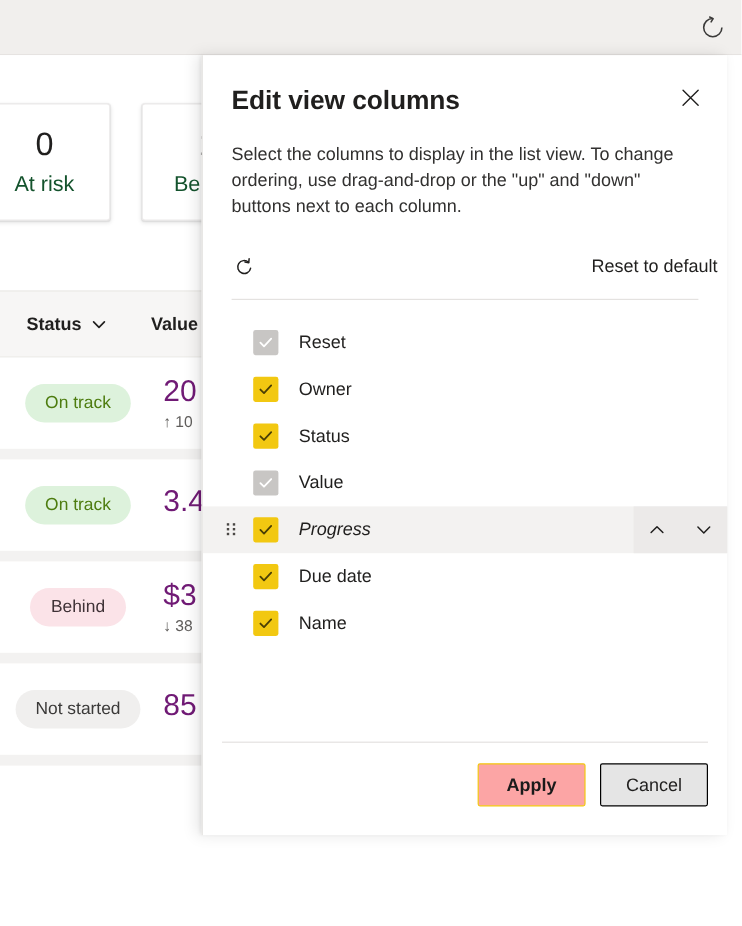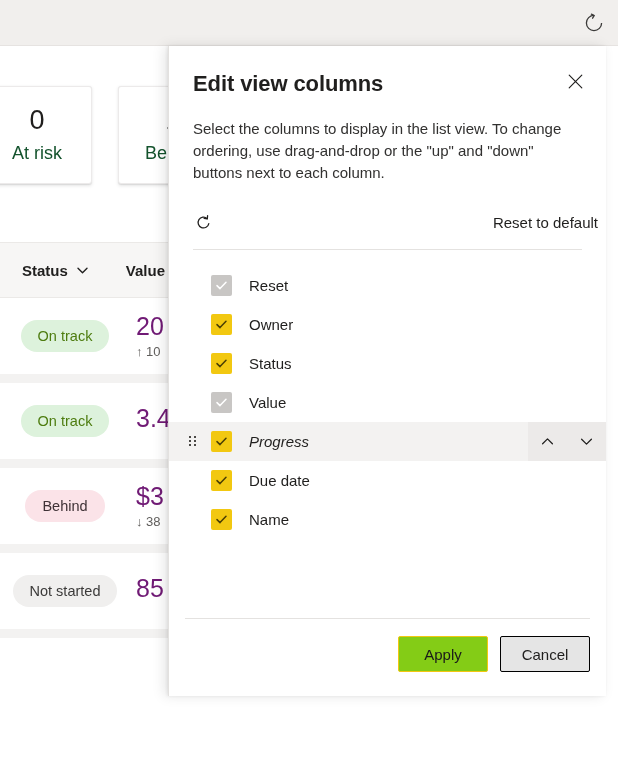--- a/index.html
+++ b/index.html
@@ -113,21 +113,21 @@
   .arrow-btn{width:34px;height:33px;display:flex;align-items:center;justify-content:center;}
 
   .panel-foot{margin-top:auto;}
   .foot-div{height:1px;background:#e4e2e0;margin:0 16px;}
   .foot-btns{display:flex;justify-content:flex-end;gap:12px;padding:17px 16px 24px 16px;}
   .btn{
     height:36px;min-width:90px;padding:0 18px;font-size:15px;
     display:inline-flex;align-items:center;justify-content:center;
     border-radius:2px;box-sizing:border-box;cursor:default;
   }
-  .btn-primary{background:#84cc16;color:#1a1a1a;border:1px solid #f2c811;font-weight:400;}
+  .btn-primary{background:#fca5a5;color:#1a1a1a;border:1px solid #f2c811;font-weight:700;}
   .btn-secondary{background:#e5e5e5;color:#201f1e;border:1px solid #000000;}
   svg{display:block;}
 </style>
 </head>
 <body>
 
 <div class="app">
 
   <div class="bg-layer">
 

